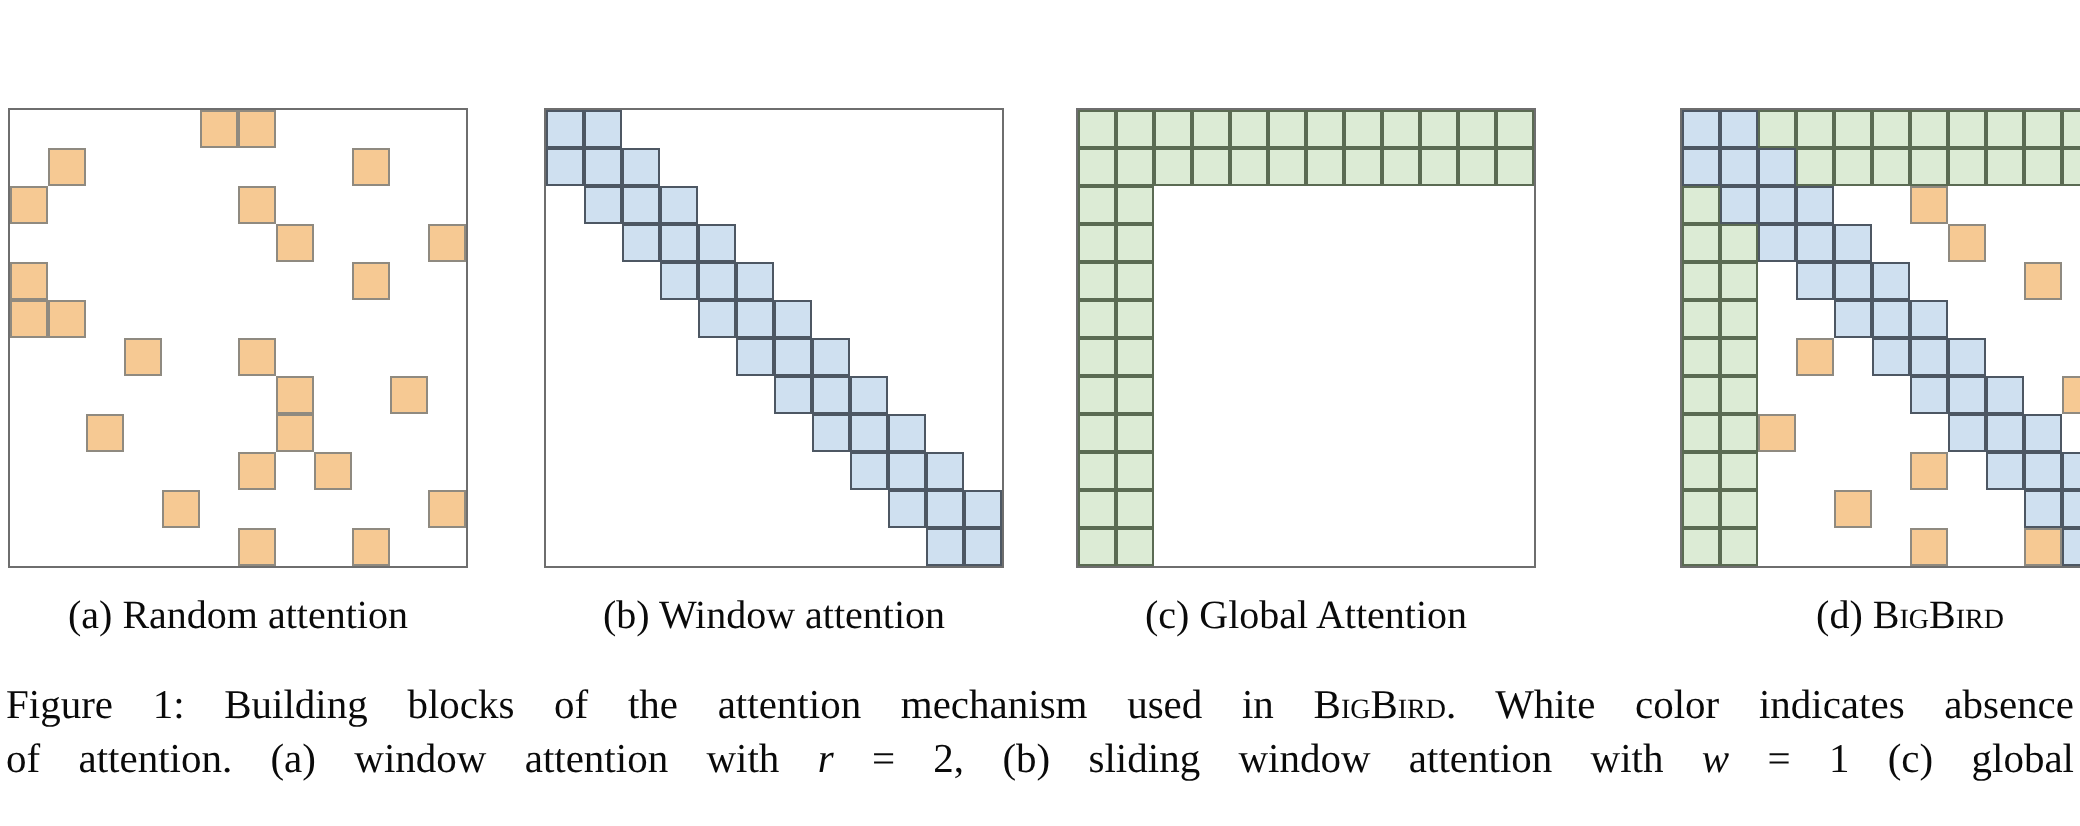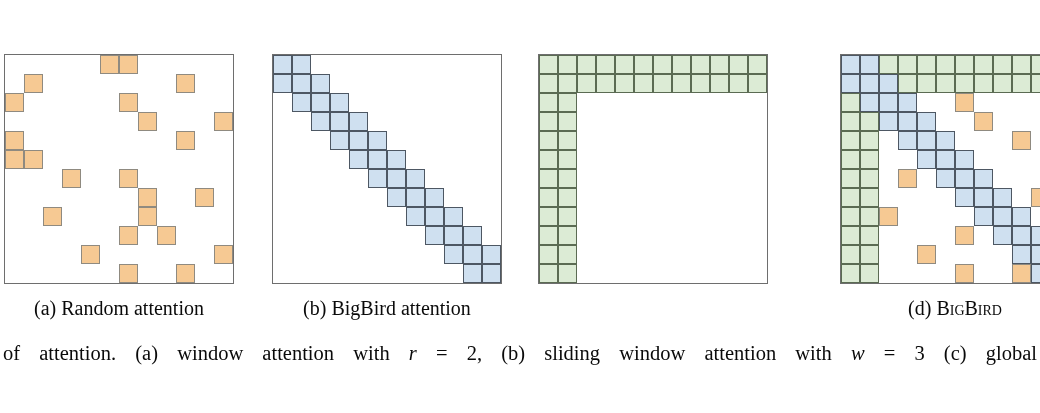--- a/index.html
+++ b/index.html
@@ -352,21 +352,21 @@
         <div class="cell"></div>
         <div class="cell"></div>
         <div class="cell"></div>
         <div class="cell"></div>
         <div class="cell"></div>
         <div class="cell"></div>
         <div class="cell"></div>
         <div class="cell W"></div>
         <div class="cell W"></div>
       </div>
-    <figcaption><span>(b)</span> <span>BigBird attention</span></figcaption>
+    <figcaption><span>(b)</span> <span>Window attention</span></figcaption>
   </figure>
 
   <figure class="panel" style="left:538px">
     <div class="grid">
         <div class="cell G"></div>
         <div class="cell G"></div>
         <div class="cell G"></div>
         <div class="cell G"></div>
         <div class="cell G"></div>
         <div class="cell G"></div>
@@ -502,20 +502,21 @@
         <div class="cell"></div>
         <div class="cell"></div>
         <div class="cell"></div>
         <div class="cell"></div>
         <div class="cell"></div>
         <div class="cell"></div>
         <div class="cell"></div>
         <div class="cell"></div>
         <div class="cell"></div>
       </div>
+    <figcaption><span>(c)</span> <span>Global Attention</span></figcaption>
   </figure>
 
   <figure class="panel" style="left:840px">
     <div class="grid">
         <div class="cell W"></div>
         <div class="cell W"></div>
         <div class="cell G"></div>
         <div class="cell G"></div>
         <div class="cell G"></div>
         <div class="cell G"></div>
@@ -655,16 +656,17 @@
         <div class="cell"></div>
         <div class="cell"></div>
         <div class="cell R"></div>
         <div class="cell W"></div>
         <div class="cell W"></div>
       </div>
     <figcaption><span>(d)</span> <span class="sc">BigBird</span></figcaption>
   </figure>
 
   <div class="figcap">
-    <div class="cap-line j"><span>of attention. (a) window attention with </span><span class="mi">r</span><span> = 2, (b) sliding window attention with </span><span class="mi">w</span><span> = 3 (c) global</span></div>
+    <div class="cap-line j"><span>Figure 1: Building blocks of the attention mechanism used in </span><span class="sc">BigBird</span><span>. White color indicates absence</span></div>
+    <div class="cap-line j"><span>of attention. (a) window attention with </span><span class="mi">r</span><span> = 2, (b) sliding window attention with </span><span class="mi">w</span><span> = 1 (c) global</span></div>
   </div>
 
 </div>
 
 </body></html>

